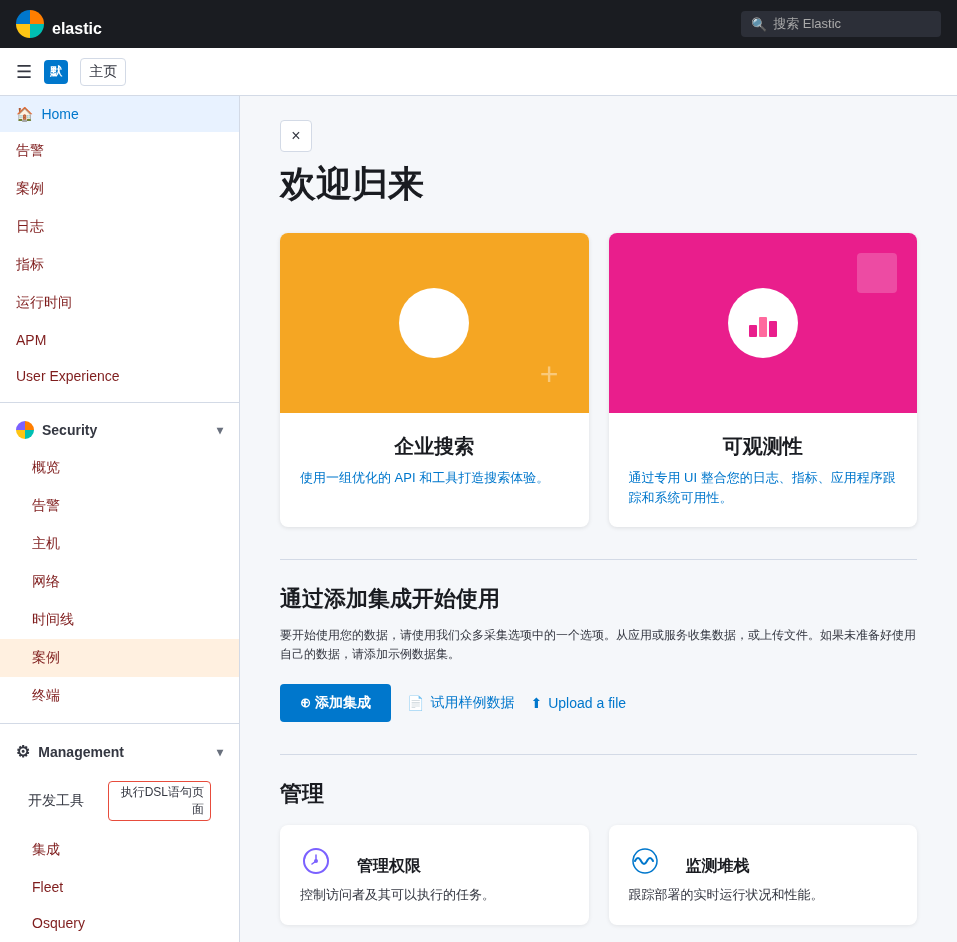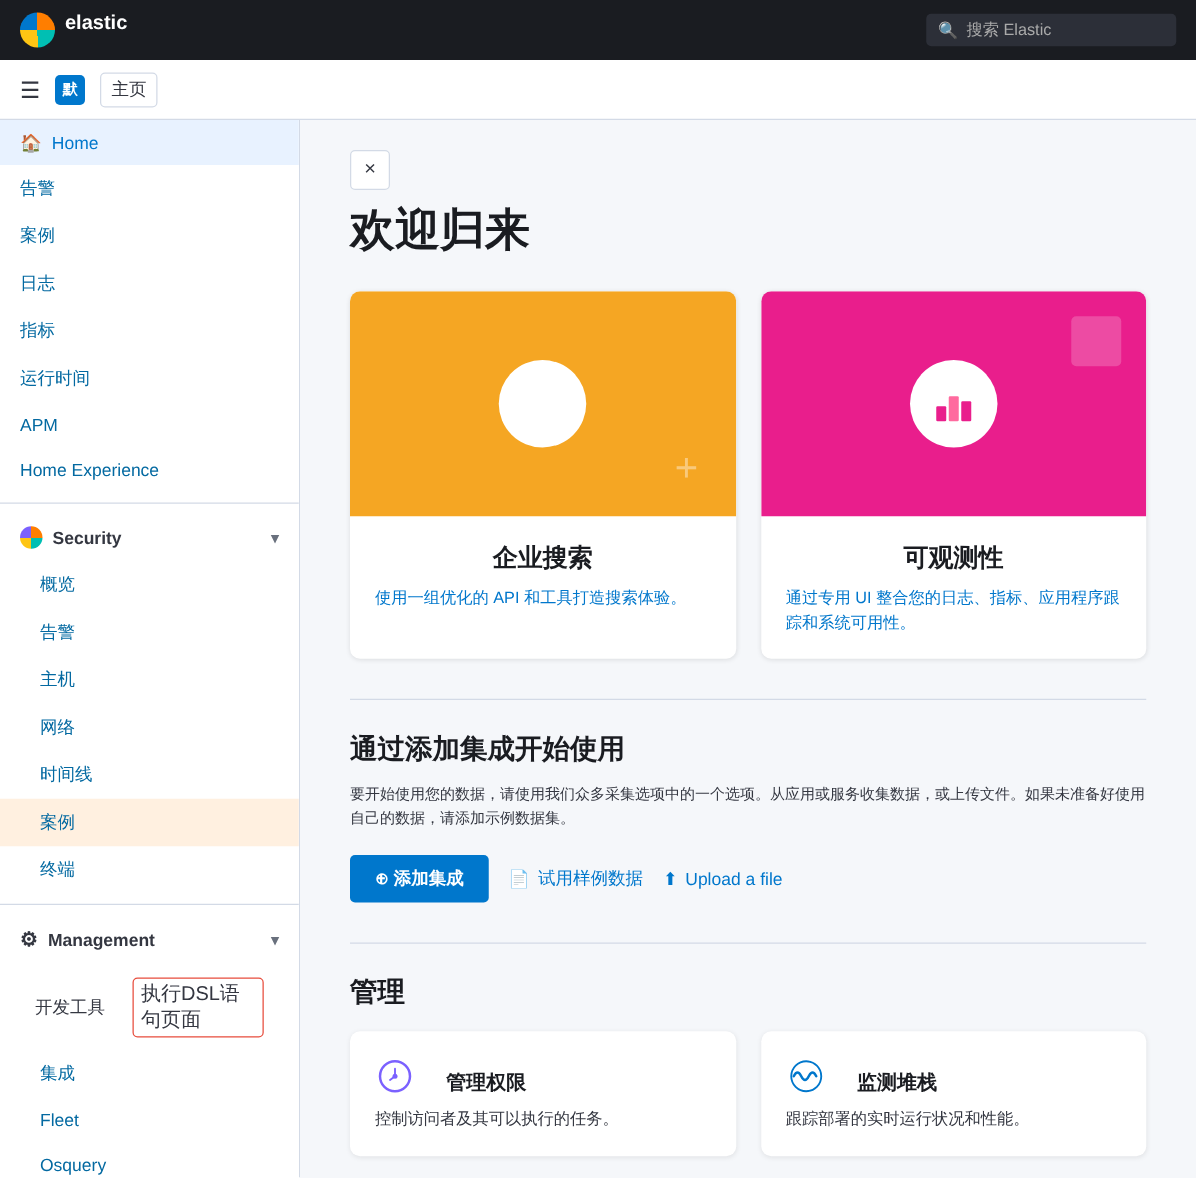--- a/index.html
+++ b/index.html
@@ -9,21 +9,21 @@
     .top-nav {
       height: 48px;
       background: #1a1c21;
       display: flex;
       align-items: center;
       padding: 0 16px;
       flex-shrink: 0;
     }
     .elastic-logo {
       display: flex;
-      align-items: flex-start;
+      align-items: flex-end;
       gap: 8px;
       color: white;
       font-size: 16px;
       font-weight: 600;
     }
     .search-bar {
       margin-left: auto;
       display: flex;
       align-items: center;
       background: #2c2f38;
@@ -88,21 +88,21 @@
       background: #fff;
       border-right: 1px solid #d3dae6;
       overflow-y: auto;
       flex-shrink: 0;
     }
     .sidebar-item {
       display: flex;
       align-items: center;
       padding: 10px 16px;
       font-size: 14px;
-      color: #0369a1;
+      color: #7f1d1d;
       cursor: pointer;
       gap: 8px;
     }
     .sidebar-item.active { background: #e8f2ff; color: #0077cc; font-weight: 600; }
     .sidebar-item.home-item { font-weight: 500; }
 
     .sidebar-section-header {
       display: flex;
       align-items: center;
       padding: 10px 16px;
@@ -127,23 +127,24 @@
       padding: 10px 28px;
       gap: 8px;
       font-size: 14px;
     }
     .dev-tools-link { color: #343741; cursor: pointer; flex-shrink: 0; }
     .dev-tools-tooltip {
       background: transparent;
       border: 1.5px solid #e74c3c;
       border-radius: 4px;
       padding: 2px 6px;
-      font-size: 16px;
-      color: #343741;
-      cursor: pointer;
+      font-size: 12px;
+      color: #343741;
+      cursor: pointer;
+      text-align: right;
     }
 
     
     .main-content {
       flex: 1;
       overflow-y: auto;
       padding: 0;
       background: #f5f7fa;
     }
 
@@ -409,21 +410,21 @@
     <div class="sidebar-item">
       <span>指标</span>
     </div>
     <div class="sidebar-item">
       <span>运行时间</span>
     </div>
     <div class="sidebar-item">
       <span>APM</span>
     </div>
     <div class="sidebar-item">
-      <span>Home Experience</span>
+      <span>User Experience</span>
     </div>
 
     <div class="sidebar-divider"></div>
 
     <div class="sidebar-section-header">
       <span style="width:18px;height:18px;background:conic-gradient(#ff7e00 0deg 90deg,#00bfb3 90deg 180deg,#fec514 180deg 270deg,#7b61ff 270deg 360deg);border-radius:50%;display:inline-block;"></span>
       <span>Security</span>
       <span class="chevron">▾</span>
     </div>
     <div class="sidebar-section-items">

